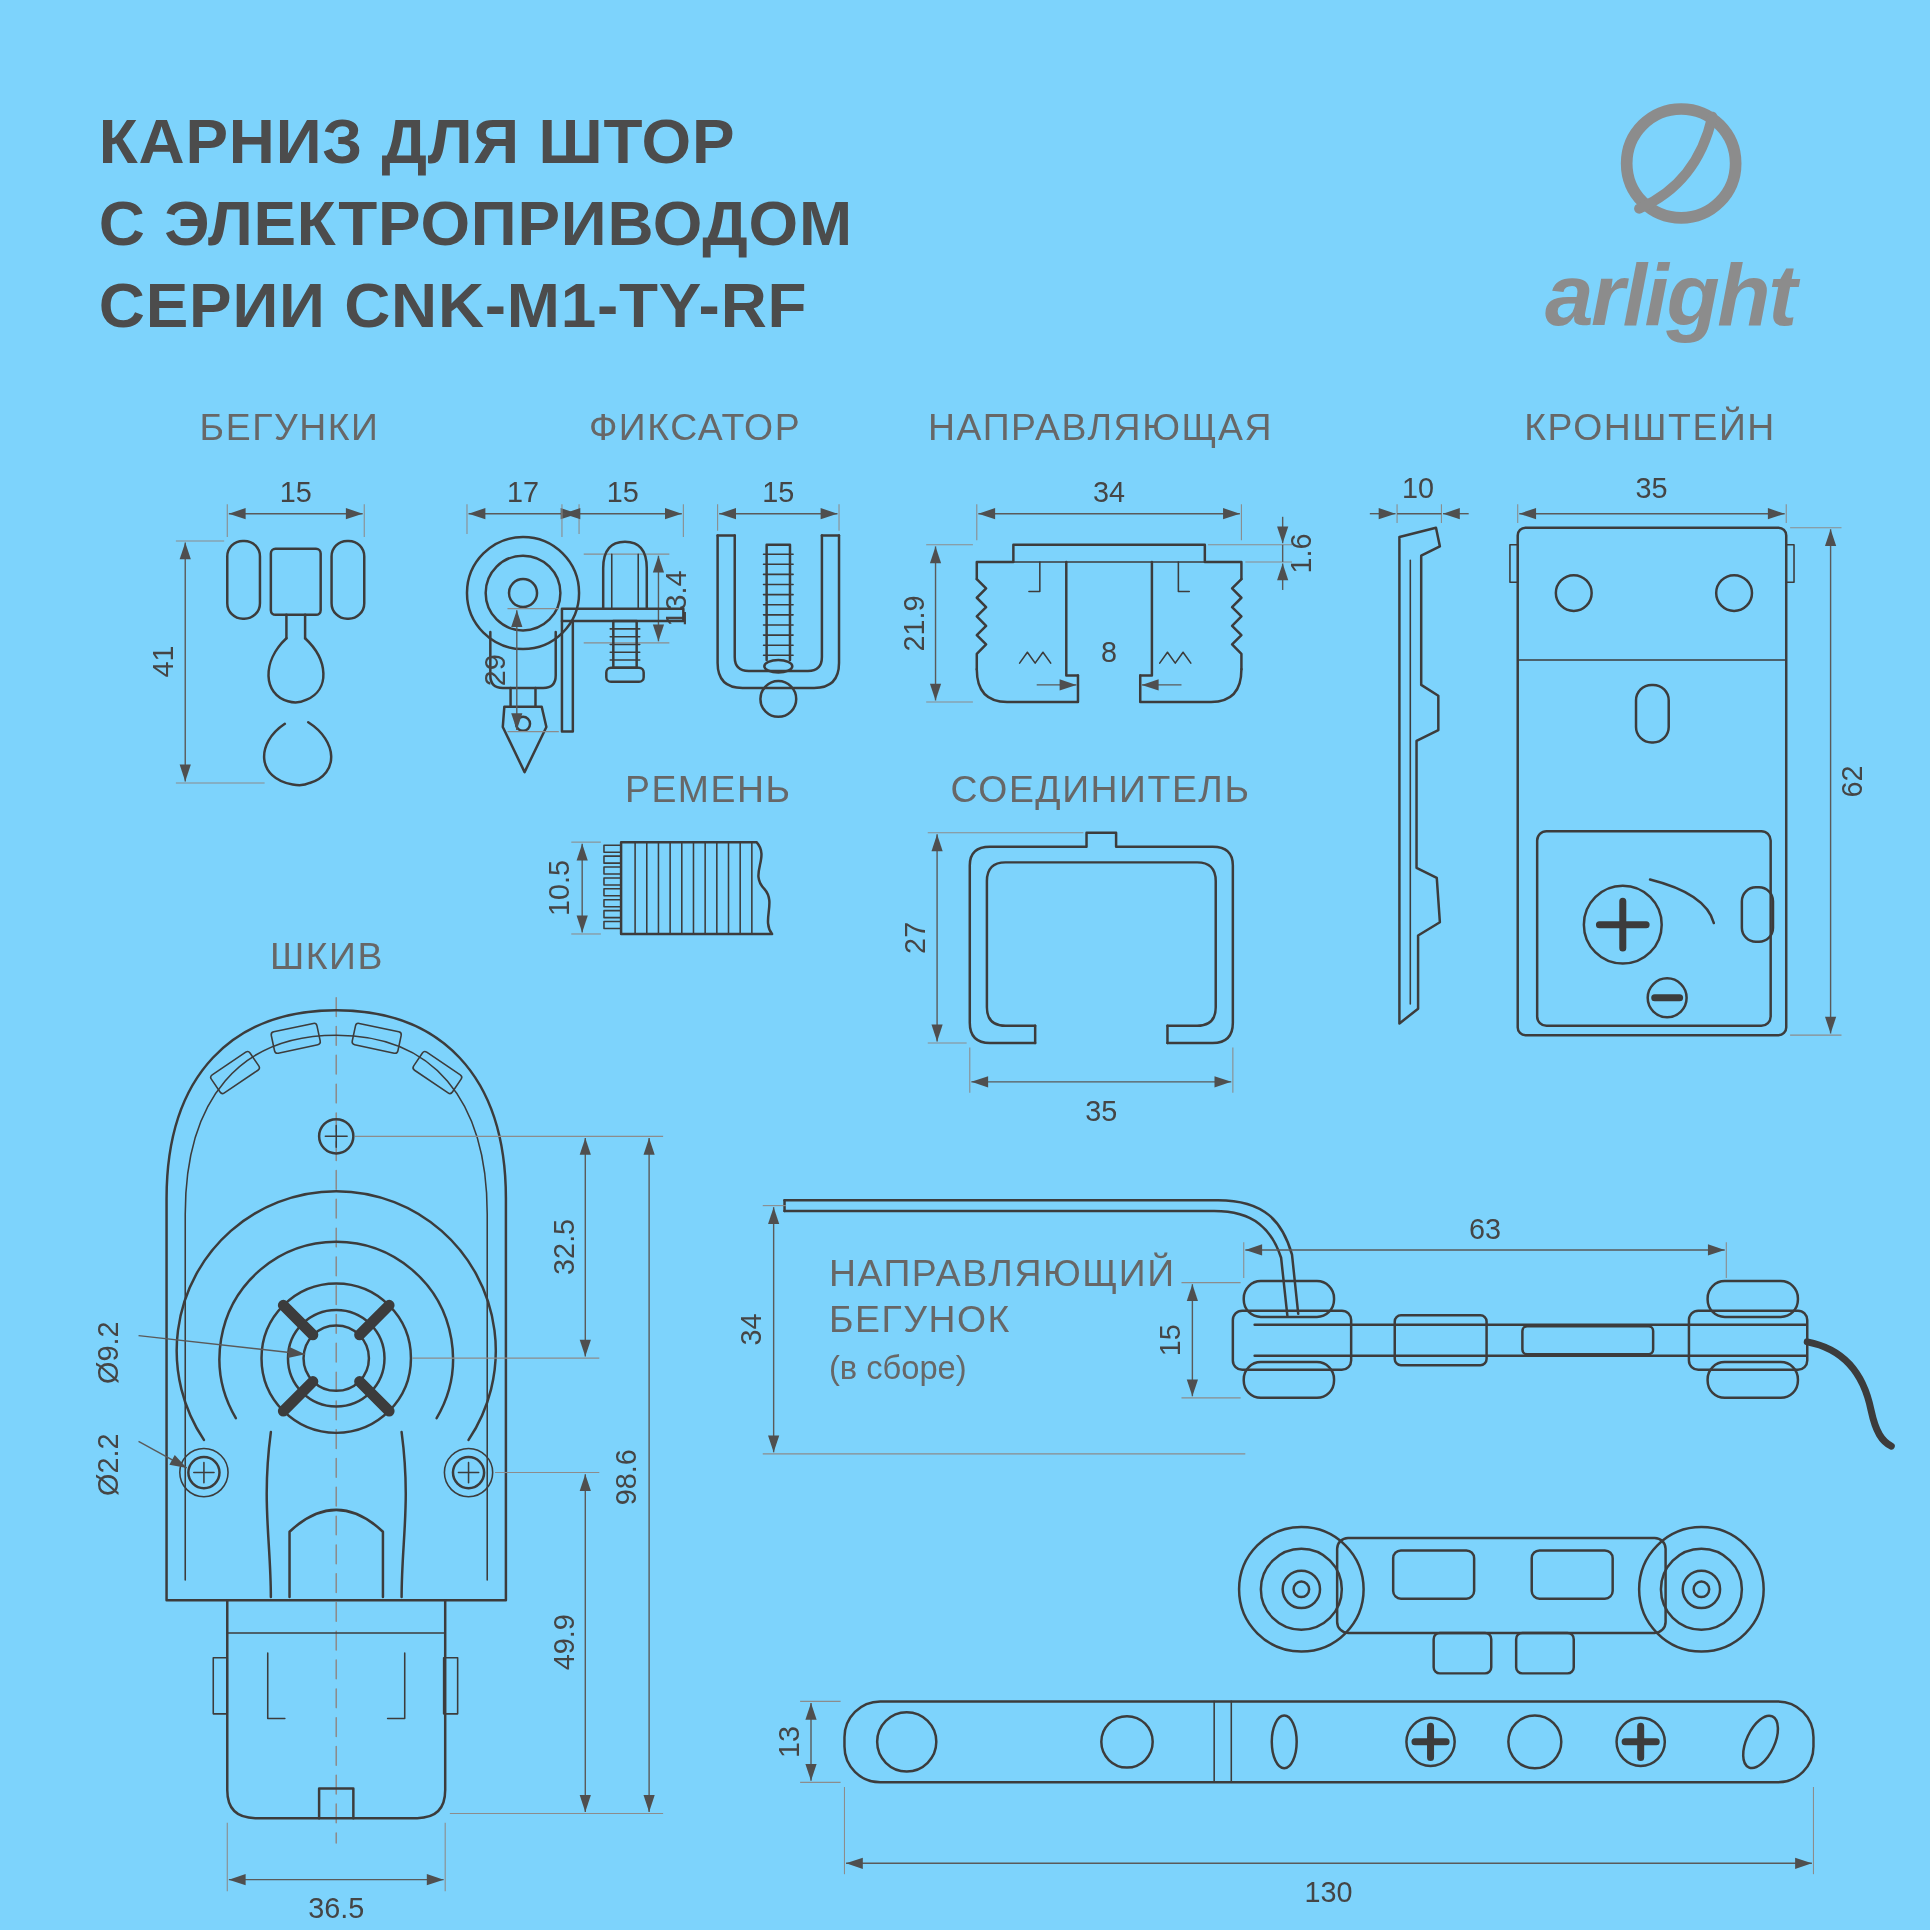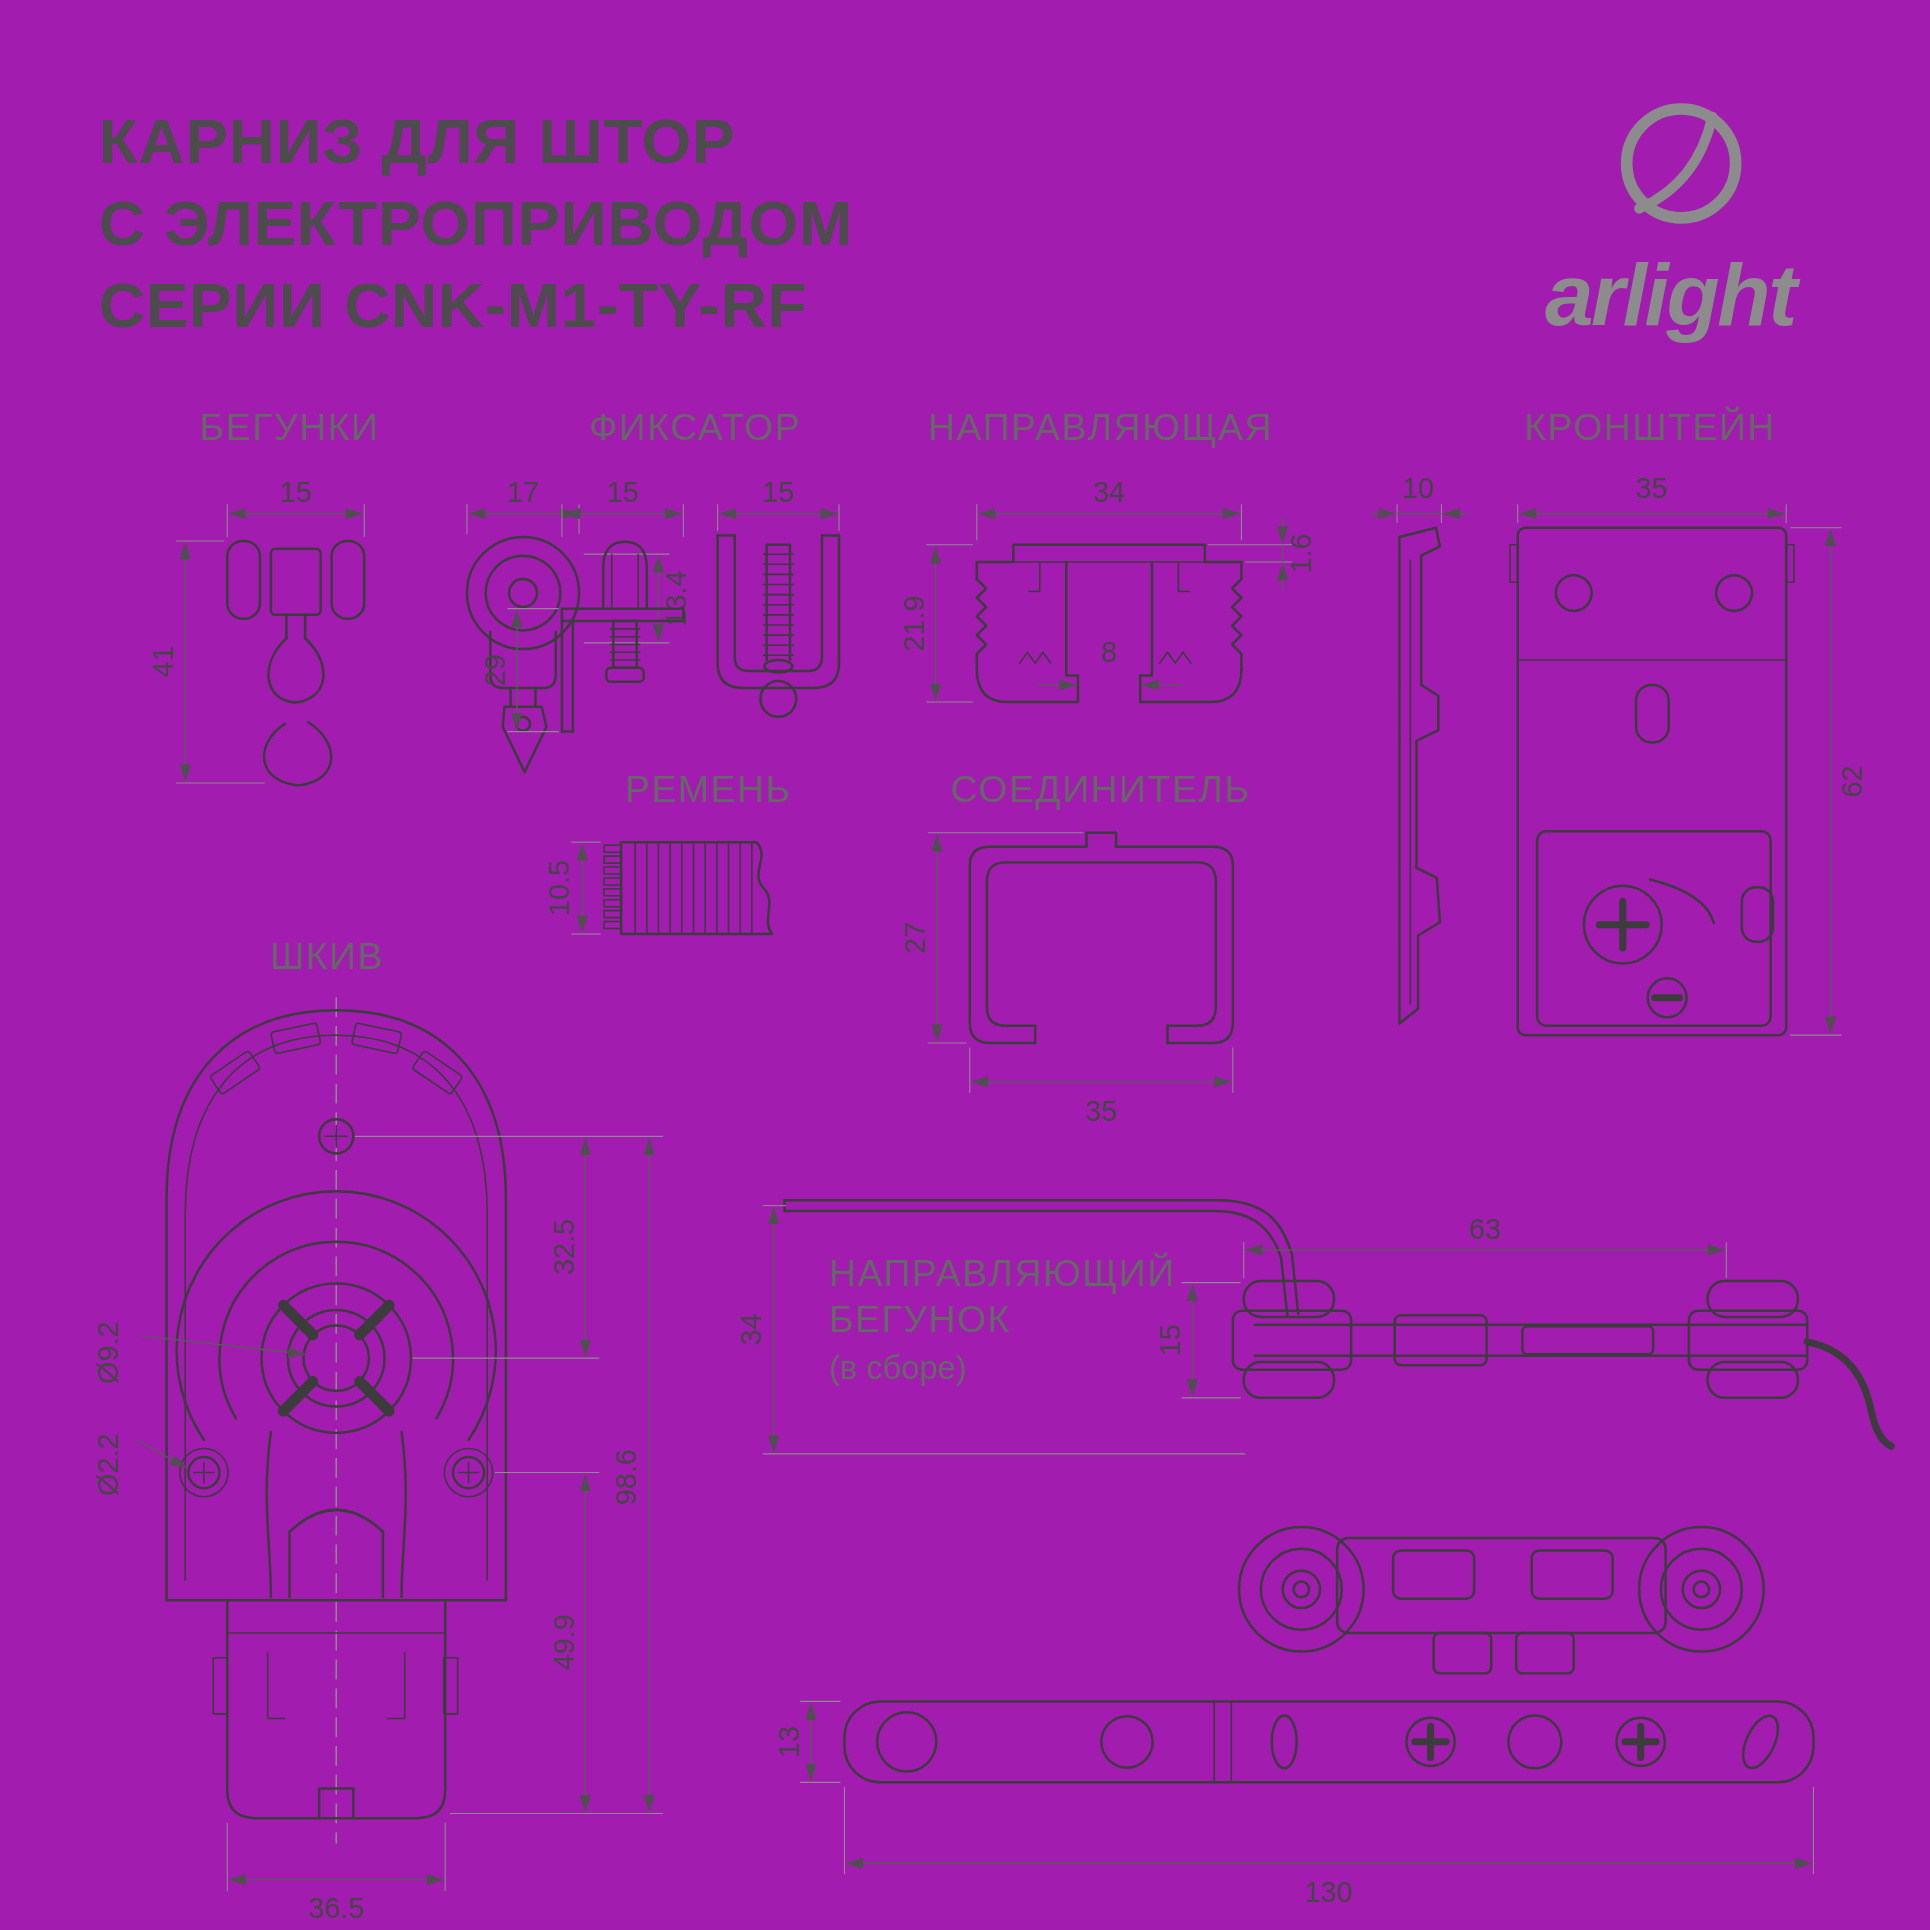--- a/index.html
+++ b/index.html
@@ -1,16 +1,16 @@
 <!DOCTYPE html>
 <html style="font-size:12.5px"><head>
 <meta charset="utf-8">
 <style>
   html,body{margin:0;padding:0;background:#ffffff;}
-  .page{width:1931px;height:1931px;position:relative;background:#a21caf;overflow:hidden;}
+  .page{width:1931px;height:1931px;position:relative;background:#7dd3fc;overflow:hidden;}
   svg{display:block;}
   .p{fill:none;stroke:#3c3c3c;stroke-width:3.2;stroke-linejoin:round;stroke-linecap:round}
   .p2{fill:none;stroke:#3c3c3c;stroke-width:2;stroke-linejoin:round;stroke-linecap:round}
   .pt{fill:none;stroke:#3c3c3c;stroke-width:9;stroke-linecap:round}
   .sp{fill:none;stroke:#3c3c3c;stroke-width:14;stroke-linecap:round}
   .d{stroke:#5a5a5a;stroke-width:1.8;fill:none}
   .e{stroke:#8c8c8c;stroke-width:1.4;fill:none}
   .cl{stroke:#8c8c8c;stroke-width:2;stroke-dasharray:24 13;fill:none}
   text{font-family:"Liberation Sans",sans-serif;}
   .t{font-size:37px;fill:#454545;}

